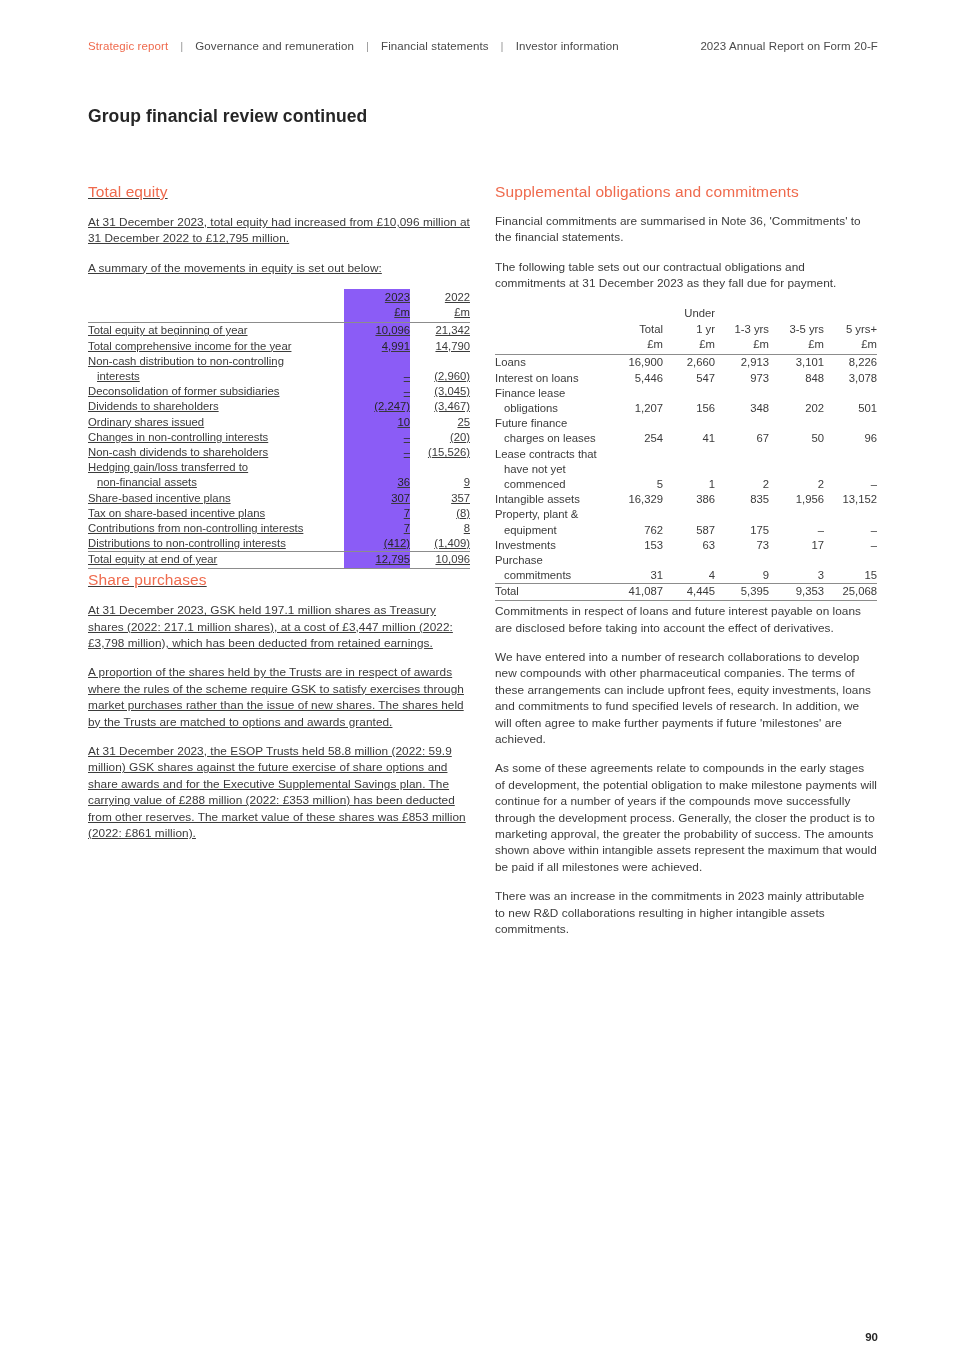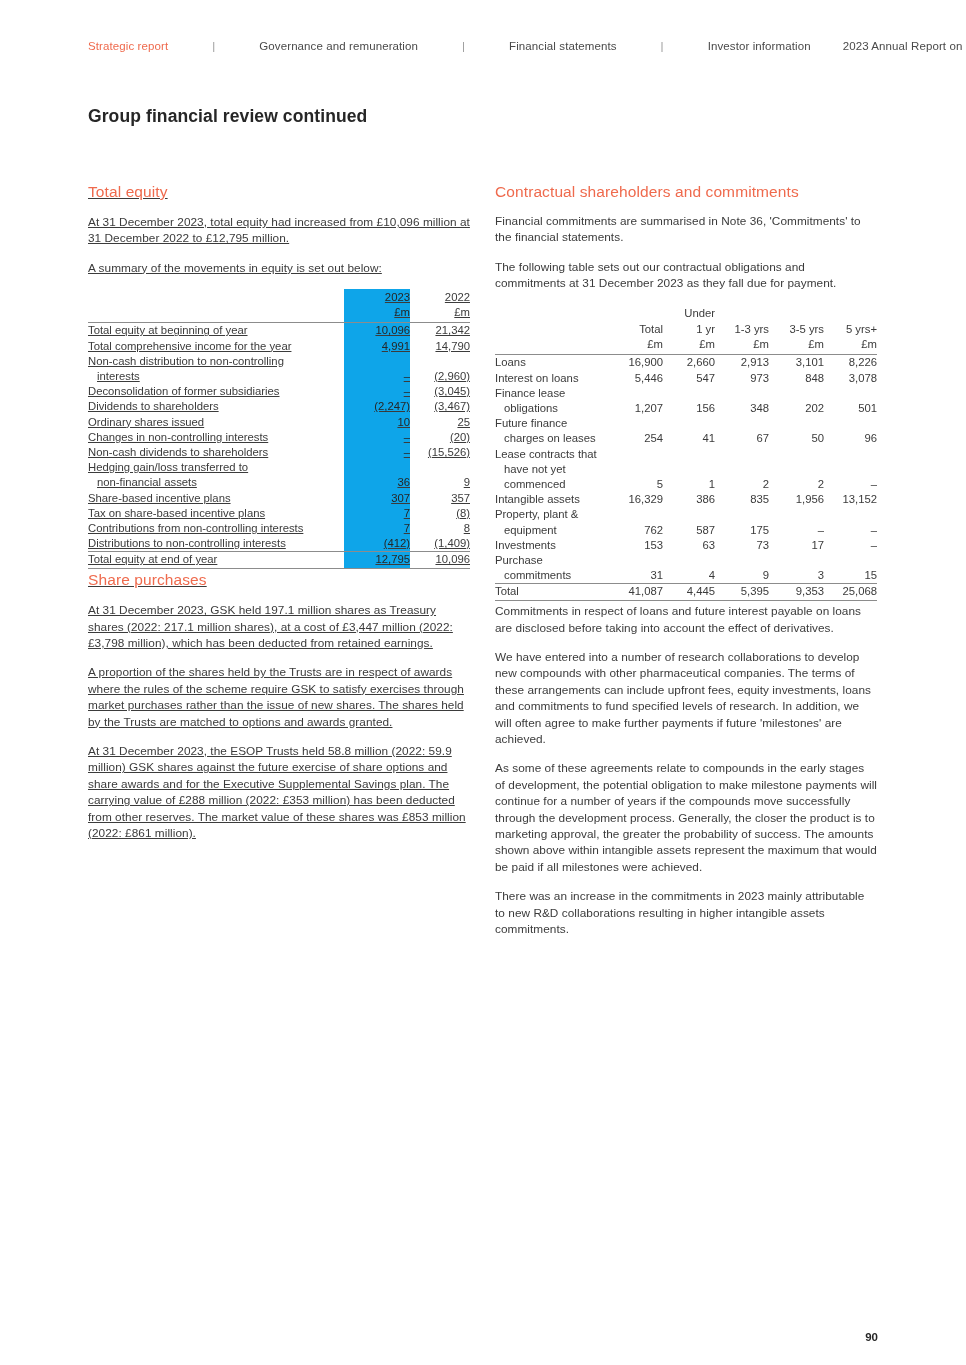--- a/index.html
+++ b/index.html
@@ -18,21 +18,20 @@
   
   .topnav {
     position: absolute;
     left: 88px; top: 40px;
     width: 790px;
     font-size: 11.5px;
     letter-spacing: .1px;
     color: #4a4a4a;
     display: flex;
     align-items: baseline;
-    gap: 32px;
   }
   .topnav .nav-item { white-space: nowrap; }
   .topnav .nav-item.active { color: #ef6a4d; }
   .topnav .sep {
     color: #9a9a9a;
     padding: 0 12px;
   }
   .topnav .report-title {
     margin-left: auto;
     color: #4a4a4a;
@@ -106,21 +105,21 @@
     padding-bottom: 1px;
     line-height: 13.6px;
   }
   .hdr2 .num { padding-top: 0; padding-bottom: 3px; }
   .rule-bot td { border-bottom: 1px solid #8c8c8c; }
   .total-row td { border-top: 1px solid #8c8c8c; }
   .dbl-rule {
     border-top: 1px solid #8c8c8c;
     height: 3px;
   }
-  .shade { background: #0ea5e9; }
+  .shade { background: #8b5cf6; }
   .bold { font-weight: bold; color: #262626; }
   .indent { padding-left: 9px; }
 
   
   .t-equity col.c0 { width: 256px; }
   .t-equity col.c1 { width: 66px; }
   .t-equity col.c2 { width: 60px; }
 
   
   .t-oblig col.c0 { width: 110px; }
@@ -267,21 +266,21 @@
     </table>
 
     <h2 class="section after-table">Share purchases</h2>
     <p class="body">At 31 December 2023, GSK held 197.1 million shares as Treasury shares (2022: 217.1 million shares), at a cost of £3,447 million (2022: £3,798 million), which has been deducted from retained earnings.</p>
     <p class="body">A proportion of the shares held by the Trusts are in respect of awards where the rules of the scheme require GSK to satisfy exercises through market purchases rather than the issue of new shares. The shares held by the Trusts are matched to options and awards granted.</p>
     <p class="body">At 31 December 2023, the ESOP Trusts held 58.8 million (2022: 59.9 million) GSK shares against the future exercise of share options and share awards  and for the Executive Supplemental Savings plan. The carrying value of £288 million (2022: £353 million) has been deducted from other reserves. The market value of these shares was £853 million (2022: £861 million).</p>
   </div>
 
   <div class="col col-right">
 
-    <h2 class="section tight">Contractual shareholders and commitments</h2>
+    <h2 class="section tight">Supplemental obligations and commitments</h2>
     <p class="body">Financial commitments are summarised in Note 36, 'Commitments' to the financial statements.</p>
     <p class="body">The following table sets out our contractual obligations and commitments at 31 December 2023 as they fall due for payment.</p>
 
     <table class="fin t-oblig">
       <colgroup>
           <col class="c0">
           <col class="c1">
           <col class="c2">
           <col class="c3">
           <col class="c4">

